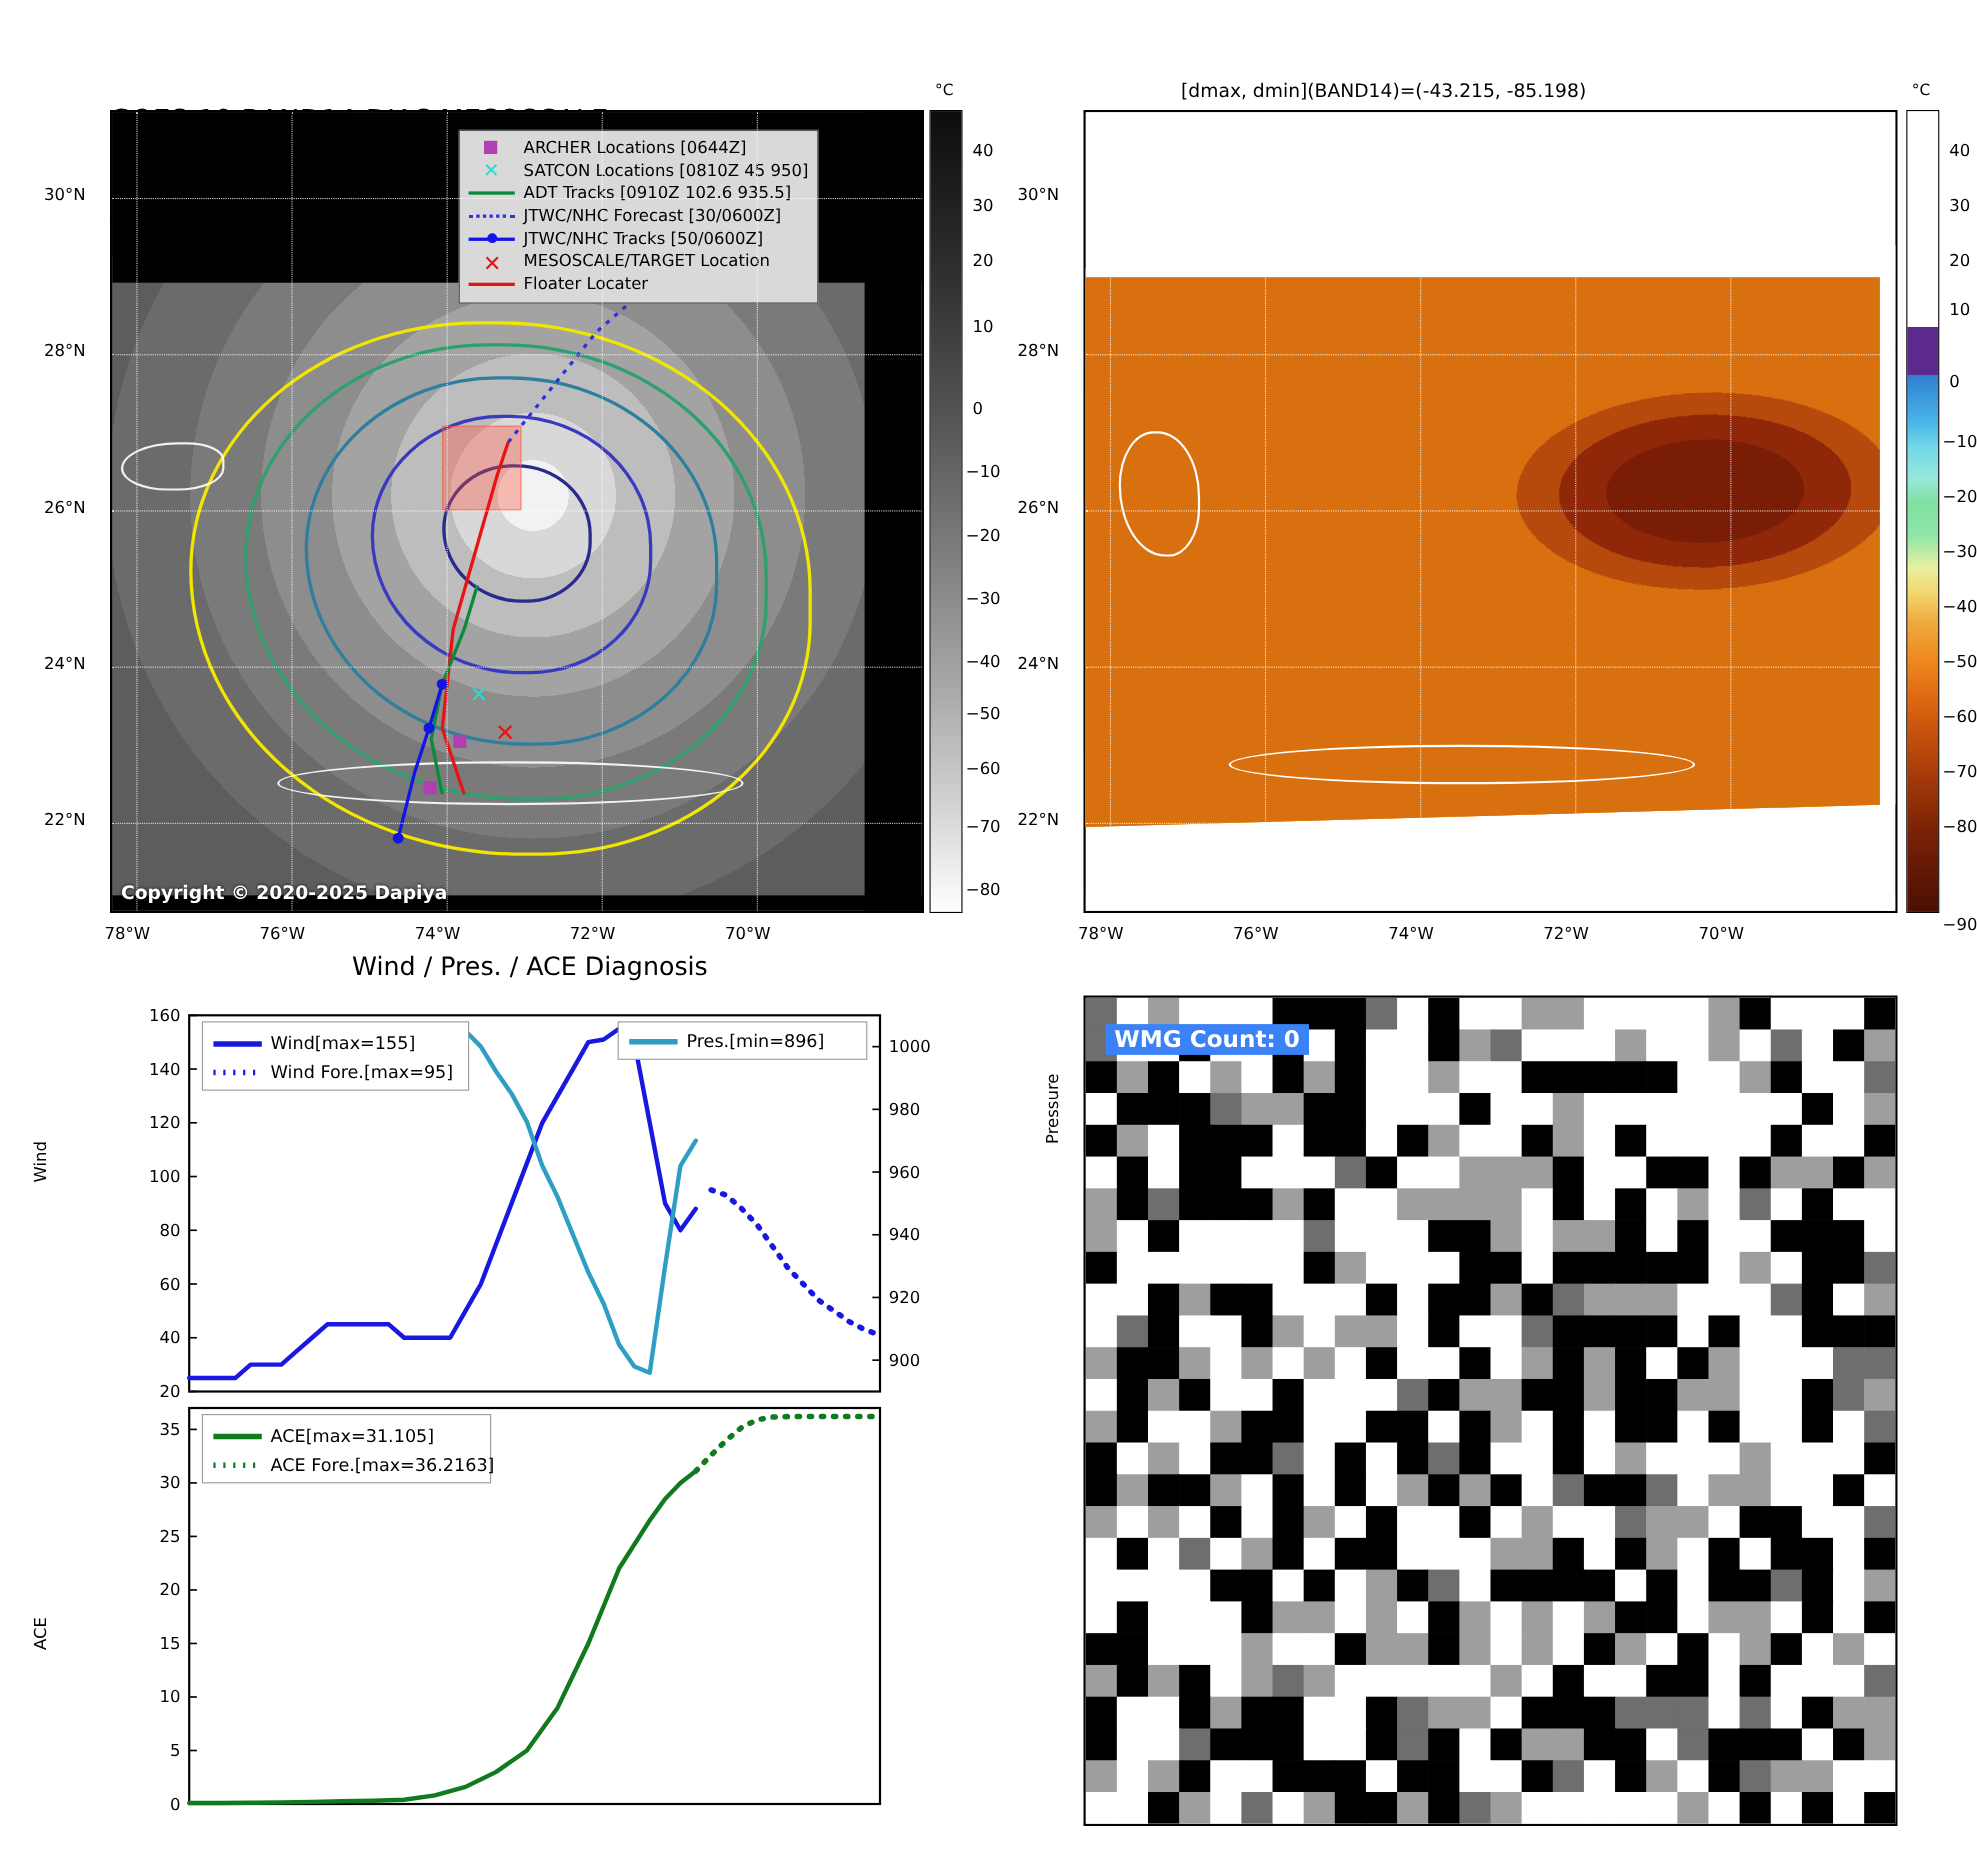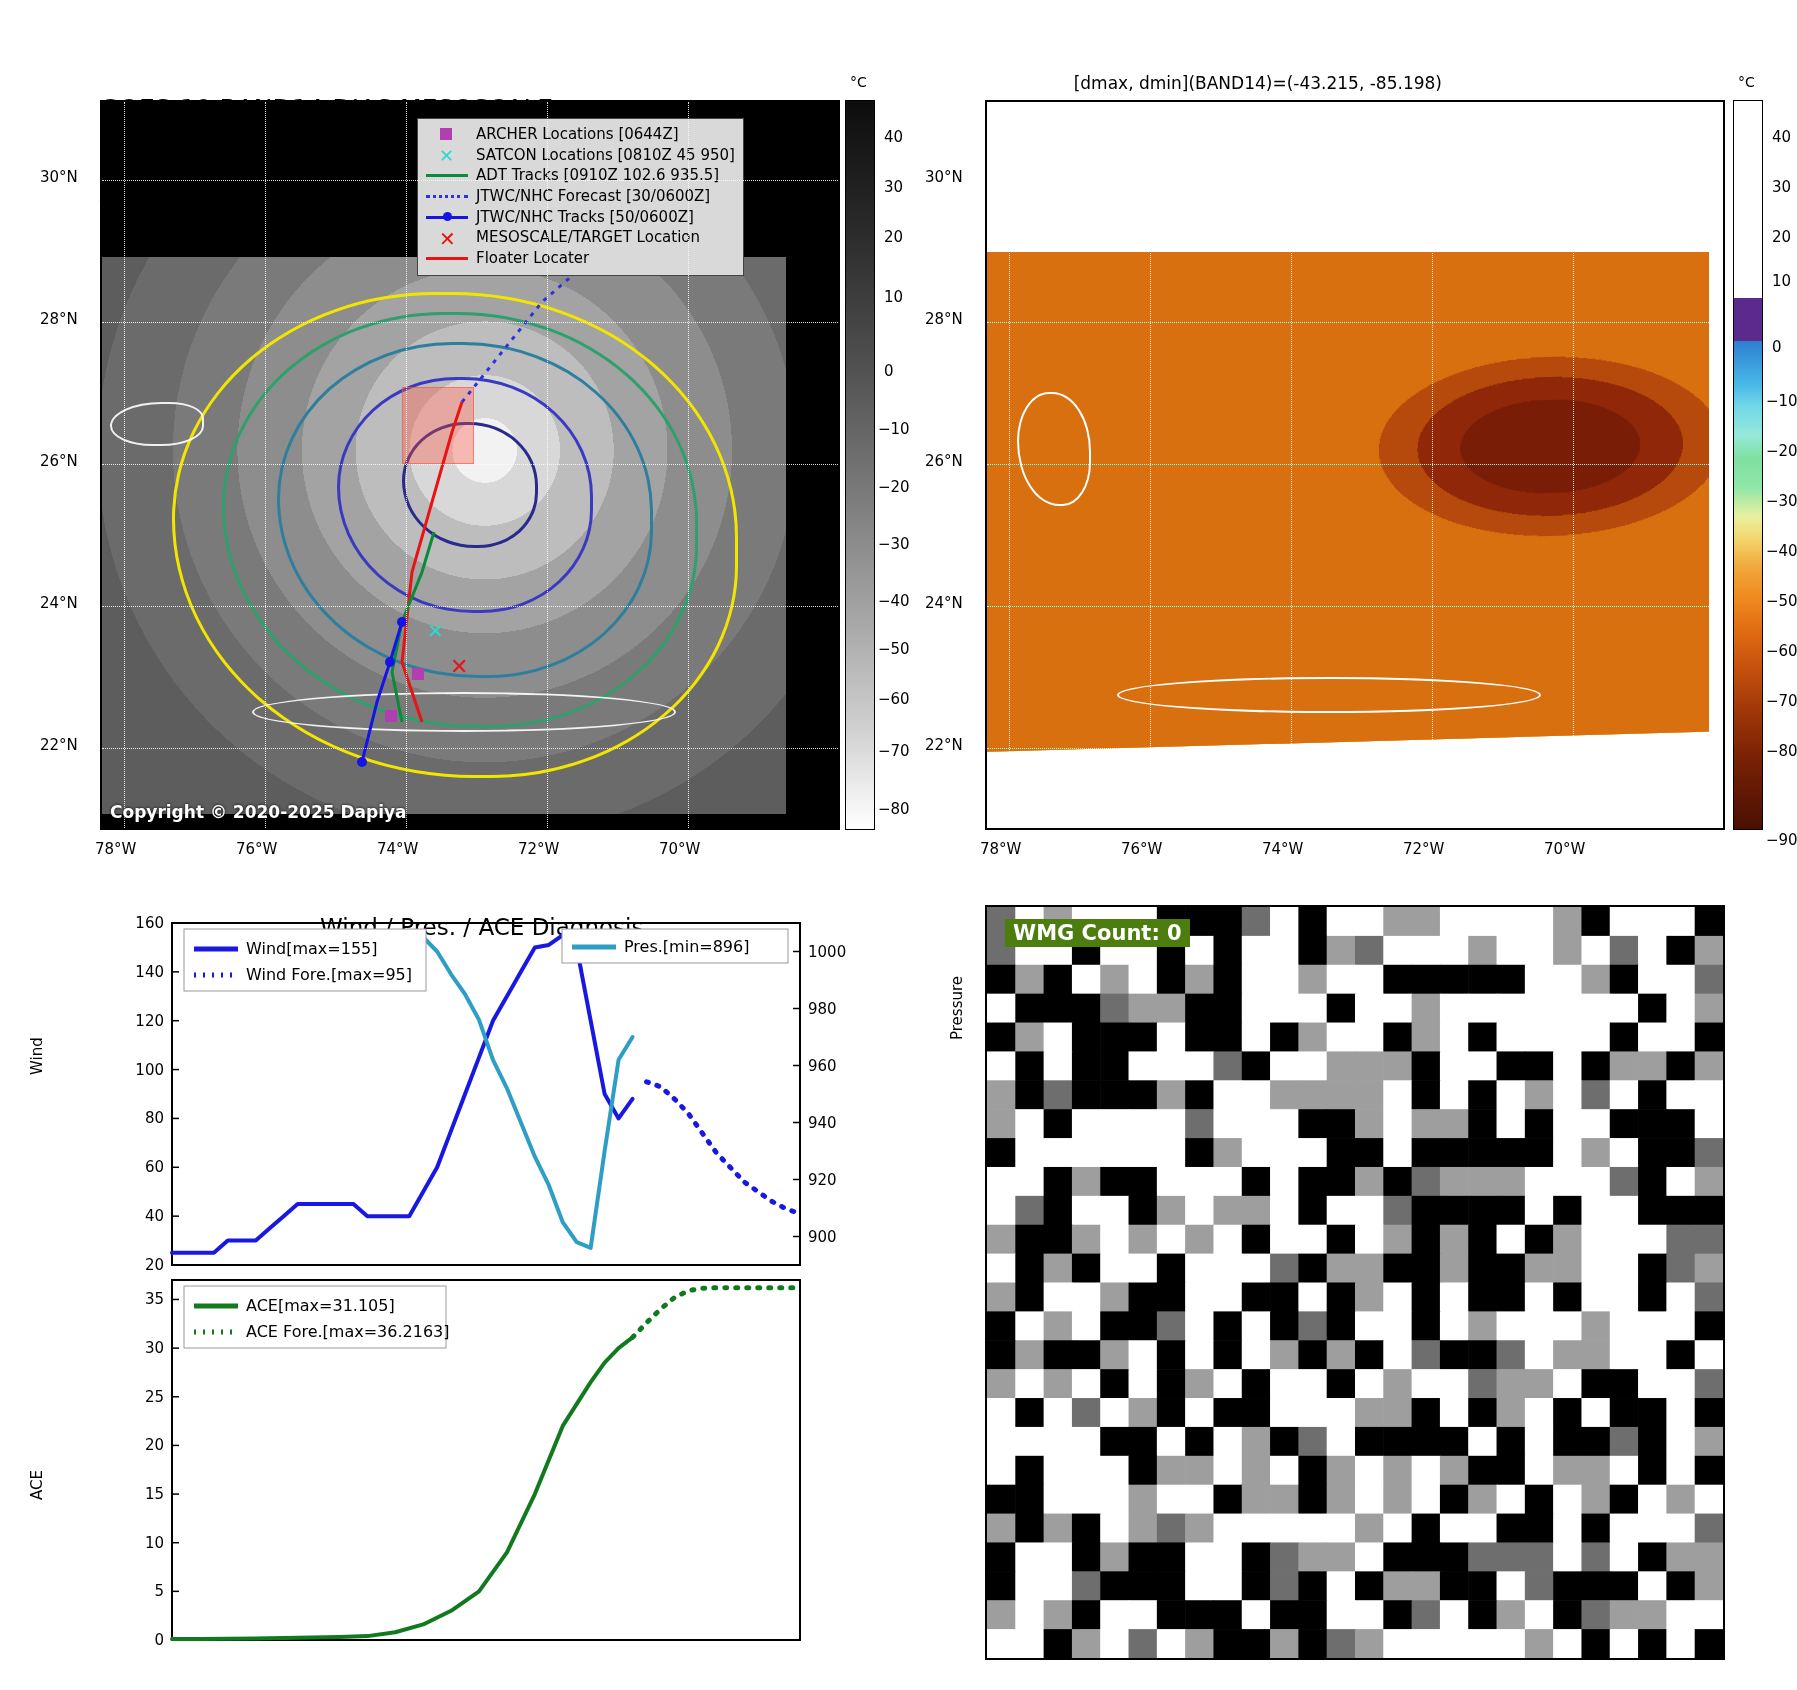--- a/index.html
+++ b/index.html
@@ -57,22 +57,22 @@
       linear-gradient(100deg,#46b6e8 0 6%, #6fd0e8 6% 11%, #9fe3d0 11% 15%, #b9ecae 15% 19%, #d8f0a0 19% 23%, #f2dd7a 23% 27%, #f3b744 27% 33%, #ef8c1e 33% 44%, #d96a10 44% 58%, #e07a12 58% 72%, #eda023 72% 82%, #9fe3a0 82% 92%, #7fdca0 92% 100%);
   }
   #sat2 .tilt{position:absolute;left:-4%;top:18%;width:112%;height:70%;transform:rotate(-1.6deg);}
 
   
   #wpa{left:110px;top:905px;width:770px;height:755px;}
   #wpa svg{display:block;}
 
   
   #wmg{left:985px;top:905px;width:740px;height:755px;overflow:hidden;background:#fff;}
-  .wmgtitle{position:absolute;left:18px;top:12px;color:#fff;font-size:21px;font-weight:bold;
-    background:#4d7c0f;padding:2px 8px;}
+  .wmgtitle{position:absolute;left:18px;top:24px;color:#fff;font-size:21px;font-weight:bold;
+    background:#3b82f6;padding:2px 8px;}
 </style>
 </head>
 <body>
 
 <div class="abs ttl" style="left:100px;top:24px;line-height:1.35;">
   <div>GOES-19 BAND14-DIAS MESOSCALE</div>
   <div>Time: 2025/10/30 09:59:25Z</div>
 </div>
 
 <div class="abs mono-r" style="right:355px;top:22px;">
@@ -249,21 +249,21 @@
 <div class="abs tick" style="left:1766px;top:392px;">−10</div>
 <div class="abs tick" style="left:1766px;top:442px;">−20</div>
 <div class="abs tick" style="left:1766px;top:492px;">−30</div>
 <div class="abs tick" style="left:1766px;top:542px;">−40</div>
 <div class="abs tick" style="left:1766px;top:592px;">−50</div>
 <div class="abs tick" style="left:1766px;top:642px;">−60</div>
 <div class="abs tick" style="left:1766px;top:692px;">−70</div>
 <div class="abs tick" style="left:1766px;top:742px;">−80</div>
 <div class="abs tick" style="left:1766px;top:792px;margin-top:39px;">−90</div>
 
-<div class="abs" style="left:320px;top:866px;font-size:23px;color:#000;margin-top:48px;">Wind / Pres. / ACE Diagnosis</div>
+<div class="abs" style="left:320px;top:866px;font-size:23px;color:#000;">Wind / Pres. / ACE Diagnosis</div>
 
 <div class="abs" id="wpa">
   <svg id="wpa-svg" width="770" height="755">
       <rect x="62" y="18" width="628" height="342" fill="none" stroke="#000" stroke-width="2"></rect>
       <rect x="62" y="375" width="628" height="360" fill="none" stroke="#000" stroke-width="2"></rect>
       <line x1="62" y1="360" x2="69" y2="360" stroke="#000" stroke-width="1.5"></line>
       <text x="54" y="365" text-anchor="end" font-size="15" font-family="&quot;DejaVu Sans&quot;, sans-serif" fill="#000">20</text>
       <line x1="62" y1="311.14285714285717" x2="69" y2="311.14285714285717" stroke="#000" stroke-width="1.5"></line>
       <text x="54" y="316.14285714285717" text-anchor="end" font-size="15" font-family="&quot;DejaVu Sans&quot;, sans-serif" fill="#000">40</text>
       <line x1="62" y1="262.2857142857143" x2="69" y2="262.2857142857143" stroke="#000" stroke-width="1.5"></line>

